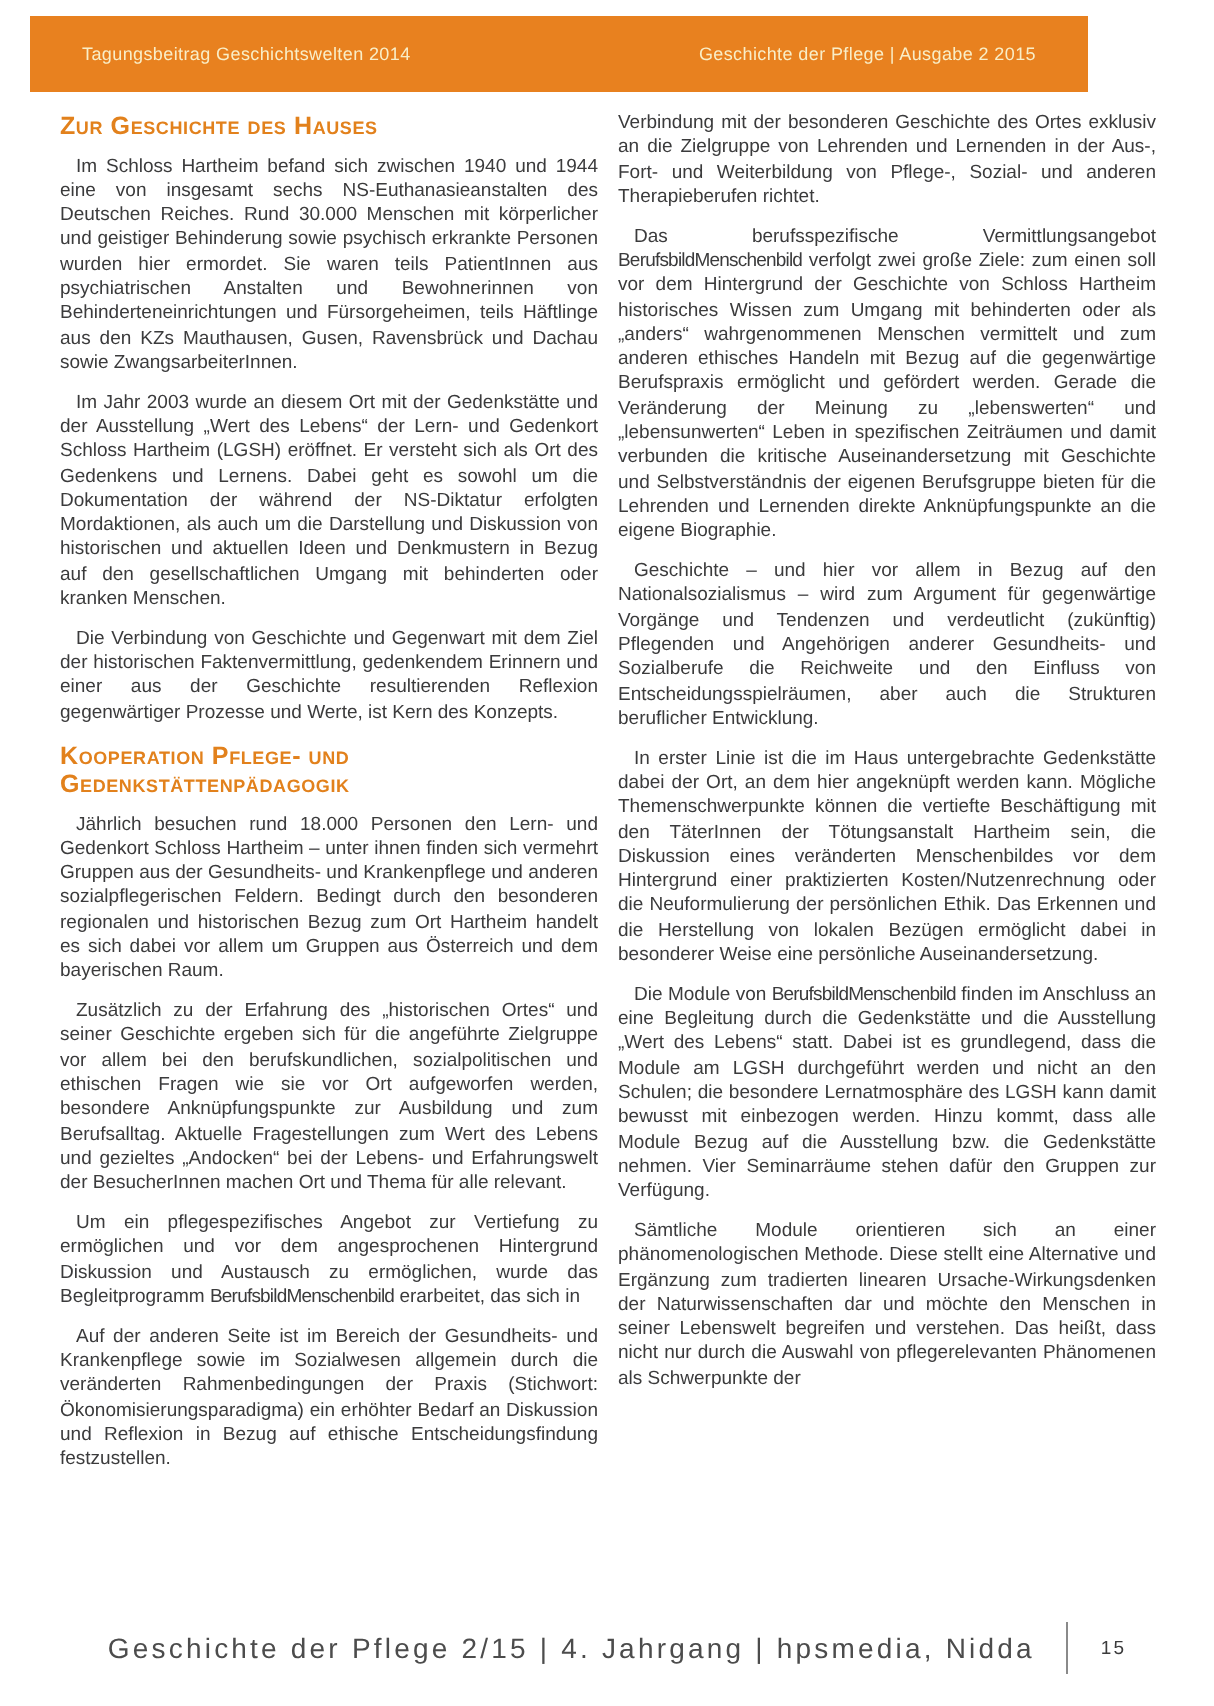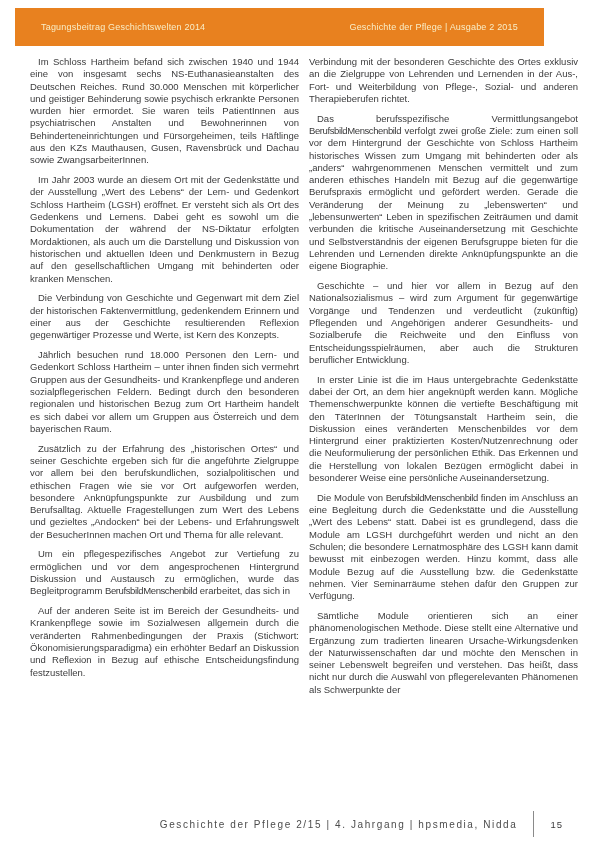--- a/index.html
+++ b/index.html
@@ -44,39 +44,41 @@
   .col h2:first-child{margin-top:0;}
   .col h3{
     font-size:9.5px;line-height:12.3px;font-weight:bold;
     color:var(--accent);margin:7px 0 0 0;
   }
   .brand{font-weight:normal;letter-spacing:-0.4px;}
   .pagefooter{
     position:absolute;left:30px;right:44px;bottom:16px;
     display:flex;align-items:center;justify-content:flex-end;gap:16px;
   }
-  .cite{font-size:10px;letter-spacing:1.6px;color:var(--footer-text);white-space:nowrap;}
+  .cite{font-size:14px;letter-spacing:1.6px;color:var(--footer-text);white-space:nowrap;}
   .fdiv{width:1px;height:26px;background:#8a8a8a;}
   .pnum{font-size:9.5px;letter-spacing:1px;color:var(--body-text);}
 </style>
 </head>
 <body>
 
 <div class="page">
 
   <header class="topbar">
     <span>Tagungsbeitrag Geschichtswelten 2014</span>
     <span>Geschichte der Pflege | Ausgabe 2 2015</span>
   </header>
 
   <main class="columns">
     <div class="col" id="col-left">
+        <h2>Zur Geschichte des Hauses</h2>
         <p>Im Schloss Hartheim befand sich zwischen 1940 und 1944 eine von insgesamt sechs NS-Euthanasieanstalten des Deutschen Reiches. Rund 30.000 Menschen mit körperlicher und geistiger Behinderung sowie psychisch erkrankte Personen wurden hier ermordet. Sie waren teils PatientInnen aus psychiatrischen Anstalten und Bewohnerinnen von Behinderteneinrichtungen und Fürsorgeheimen, teils Häftlinge aus den KZs Mauthausen, Gusen, Ravensbrück und Dachau sowie ZwangsarbeiterInnen.</p>
         <p>Im Jahr 2003 wurde an diesem Ort mit der Gedenkstätte und der Ausstellung „Wert des Lebens“ der Lern- und Gedenkort Schloss Hartheim (LGSH) eröffnet. Er versteht sich als Ort des Gedenkens und Lernens. Dabei geht es sowohl um die Dokumentation der während der NS-Diktatur erfolgten Mordaktionen, als auch um die Darstellung und Diskussion von historischen und aktuellen Ideen und Denkmustern in Bezug auf den gesellschaftlichen Umgang mit behinderten oder kranken Menschen.</p>
         <p>Die Verbindung von Geschichte und Gegenwart mit dem Ziel der historischen Faktenvermittlung, gedenkendem Erinnern und einer aus der Geschichte resultierenden Reflexion gegenwärtiger Prozesse und Werte, ist Kern des Konzepts.</p>
+        <h2>Kooperation Pflege- und Gedenkstättenpädagogik</h2>
         <p>Jährlich besuchen rund 18.000 Personen den Lern- und Gedenkort Schloss Hartheim – unter ihnen finden sich vermehrt Gruppen aus der Gesundheits- und Krankenpflege und anderen sozialpflegerischen Feldern. Bedingt durch den besonderen regionalen und historischen Bezug zum Ort Hartheim handelt es sich dabei vor allem um Gruppen aus Österreich und dem bayerischen Raum.</p>
         <p>Zusätzlich zu der Erfahrung des „historischen Ortes“ und seiner Geschichte ergeben sich für die angeführte Zielgruppe vor allem bei den berufskundlichen, sozialpolitischen und ethischen Fragen wie sie vor Ort aufgeworfen werden, besondere Anknüpfungspunkte zur Ausbildung und zum Berufsalltag. Aktuelle Fragestellungen zum Wert des Lebens und gezieltes „Andocken“ bei der Lebens- und Erfahrungswelt der BesucherInnen machen Ort und Thema für alle relevant.</p>
         <p>Um ein pflegespezifisches Angebot zur Vertiefung zu ermöglichen und vor dem angesprochenen Hintergrund Diskussion und Austausch zu ermöglichen, wurde das Begleitprogramm <span class="brand">BerufsbildMenschenbild</span> erarbeitet, das sich in</p>
         <p>Auf der anderen Seite ist im Bereich der Gesundheits- und Krankenpflege sowie im Sozialwesen allgemein durch die veränderten Rahmenbedingungen der Praxis (Stichwort: Ökonomisierungsparadigma) ein erhöhter Bedarf an Diskussion und Reflexion in Bezug auf ethische Entscheidungsfindung festzustellen.</p>
       </div>
     <div class="col" id="col-right">
         <p class="noindent">Verbindung mit der besonderen Geschichte des Ortes exklusiv an die Zielgruppe von Lehrenden und Lernenden in der Aus-, Fort- und Weiterbildung von Pflege-, Sozial- und anderen Therapieberufen richtet.</p>
         <p>Das berufsspezifische Vermittlungsangebot <span class="brand">BerufsbildMenschenbild</span> verfolgt zwei große Ziele: zum einen soll vor dem Hintergrund der Geschichte von Schloss Hartheim historisches Wissen zum Umgang mit behinderten oder als „anders“ wahrgenommenen Menschen vermittelt und zum anderen ethisches Handeln mit Bezug auf die gegenwärtige Berufspraxis ermöglicht und gefördert werden. Gerade die Veränderung der Meinung zu „lebenswerten“ und „lebensunwerten“ Leben in spezifischen Zeiträumen und damit verbunden die kritische Auseinandersetzung mit Geschichte und Selbstverständnis der eigenen Berufsgruppe bieten für die Lehrenden und Lernenden direkte Anknüpfungspunkte an die eigene Biographie.</p>
         <p>Geschichte – und hier vor allem in Bezug auf den Nationalsozialismus – wird zum Argument für gegenwärtige Vorgänge und Tendenzen und verdeutlicht (zukünftig) Pflegenden und Angehörigen anderer Gesundheits- und Sozialberufe die Reichweite und den Einfluss von Entscheidungsspielräumen, aber auch die Strukturen beruflicher Entwicklung.</p>
         <p>In erster Linie ist die im Haus untergebrachte Gedenkstätte dabei der Ort, an dem hier angeknüpft werden kann. Mögliche Themenschwerpunkte können die vertiefte Beschäftigung mit den TäterInnen der Tötungsanstalt Hartheim sein, die Diskussion eines veränderten Menschenbildes vor dem Hintergrund einer praktizierten Kosten/Nutzenrechnung oder die Neuformulierung der persönlichen Ethik. Das Erkennen und die Herstellung von lokalen Bezügen ermöglicht dabei in besonderer Weise eine persönliche Auseinandersetzung.</p>

